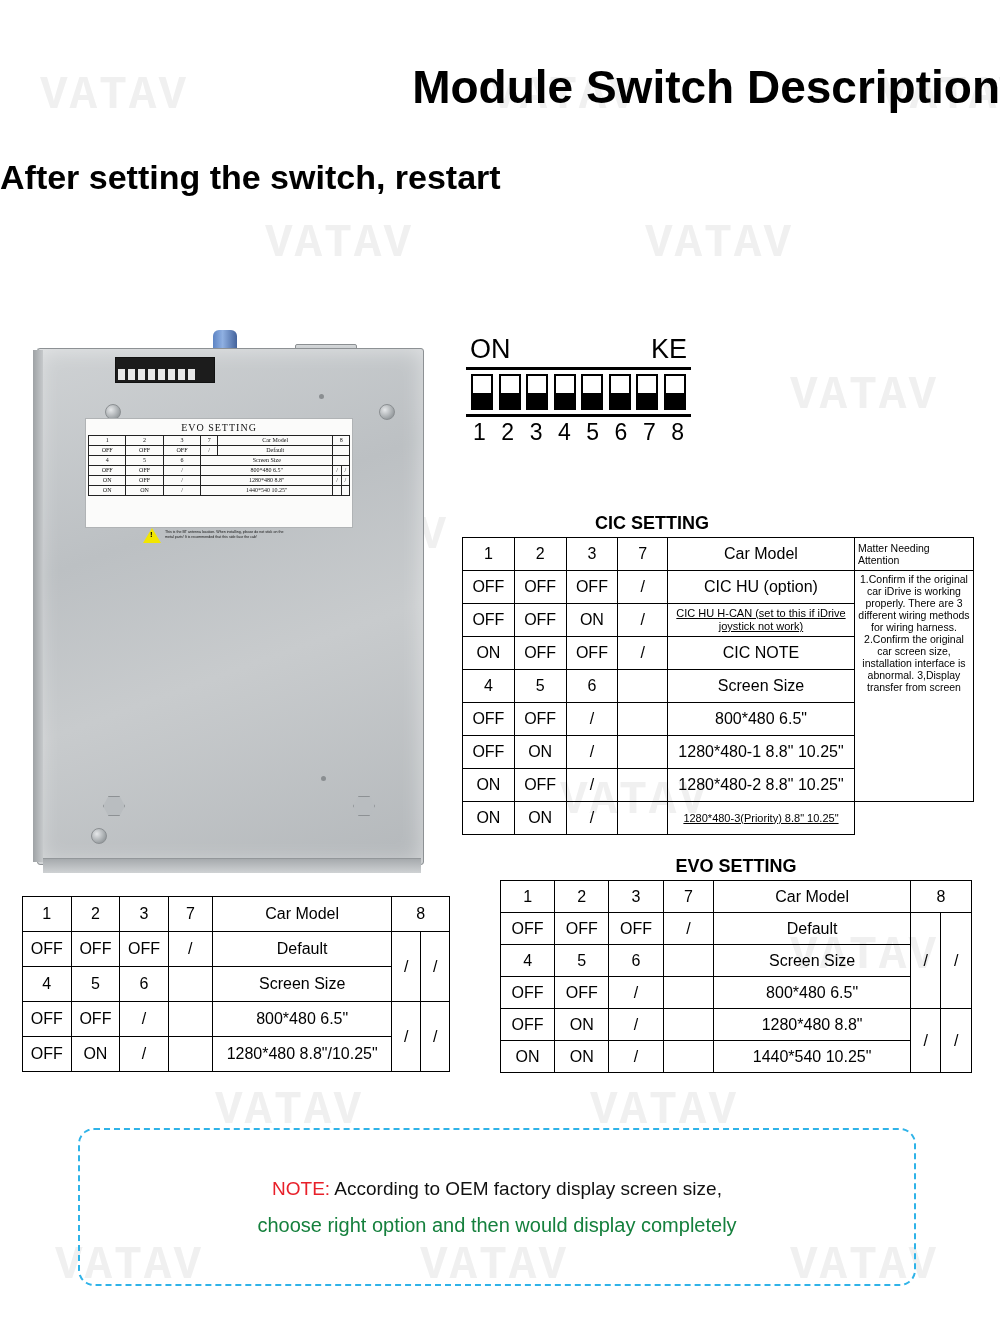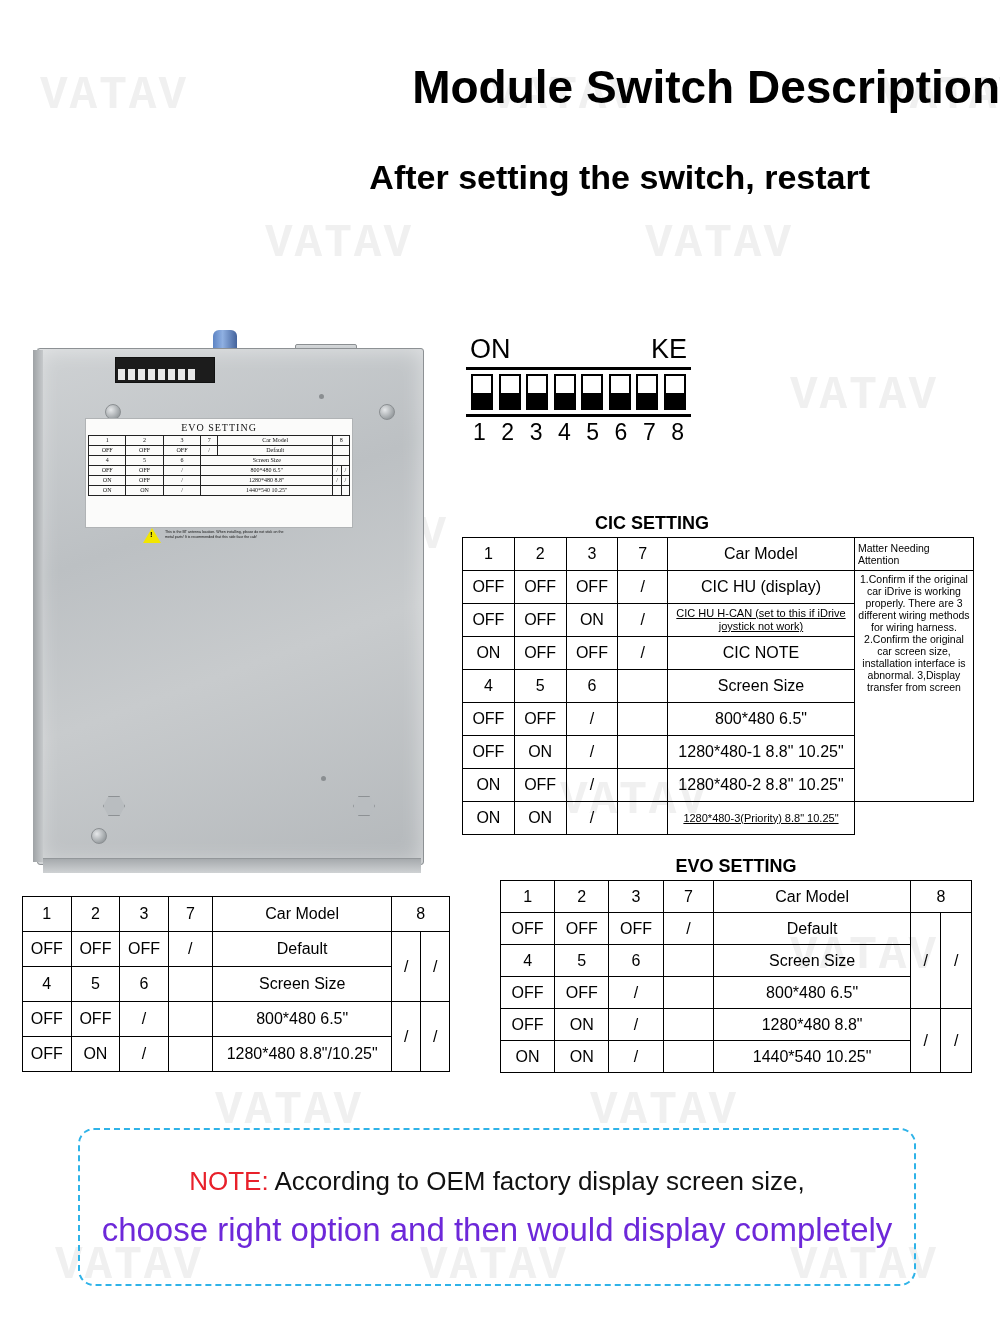--- a/index.html
+++ b/index.html
@@ -44,21 +44,21 @@
     font-weight: bold;
     color: #000;
     z-index: 3;
     font-family: "Liberation Sans", sans-serif;
   }
   .subtitle {
     position: absolute;
     top: 158px;
     left: 0;
     width: 870px;
-    text-align: right;
+    text-align: left;
     font-size: 34px;
     font-weight: bold;
     color: #000;
     z-index: 3;
   }
 
   
   .device {
     position: absolute;
     left: 33px;
@@ -346,22 +346,22 @@
     border: 2px dashed #2fb3e8;
     border-radius: 16px;
     box-sizing: border-box;
     z-index: 3;
     display: flex;
     flex-direction: column;
     align-items: center;
     justify-content: center;
     background: transparent;
   }
-  .note-l1 { font-size: 26px; color: #111; margin-bottom: 14px; }
-  .note-l2 { font-size: 33px; color: #6d28d9; }
+  .note-l1 { font-size: 19px; color: #111; margin-bottom: 14px; }
+  .note-l2 { font-size: 20px; color: #15803d; }
   .note-key { color: #e8202a; }
 </style>
 </head>
 <body>
 
 <div class="page">
 
   <div class="wm" style="left:40px;  top:70px;">VATAV</div>
   <div class="wm" style="left:490px; top:70px;">VATAV</div>
   <div class="wm" style="left:880px; top:70px;">VATAV</div>
@@ -509,21 +509,21 @@
         <td class="c-narrow">3</td>
         <td class="c-narrow">7</td>
         <td class="c-model">Car Model</td>
         <td class="c-attn" rowspan="1" style="text-align:left;vertical-align:middle;">Matter Needing Attention</td>
       </tr>
       <tr>
         <td>OFF</td>
         <td>OFF</td>
         <td>OFF</td>
         <td>/</td>
-        <td>CIC HU (display)</td>
+        <td>CIC HU (option)</td>
         <td class="c-attn" rowspan="7">1.Confirm if the original car iDrive is working properly. There are 3 different wiring methods for wiring harness. 2.Confirm the original car screen size, installation interface is abnormal. 3,Display transfer from screen</td>
       </tr>
       <tr>
         <td>OFF</td>
         <td>OFF</td>
         <td>ON</td>
         <td>/</td>
         <td class="small-note">CIC HU H-CAN (set to this if iDrive joystick not work)</td>
       </tr>
       <tr>

